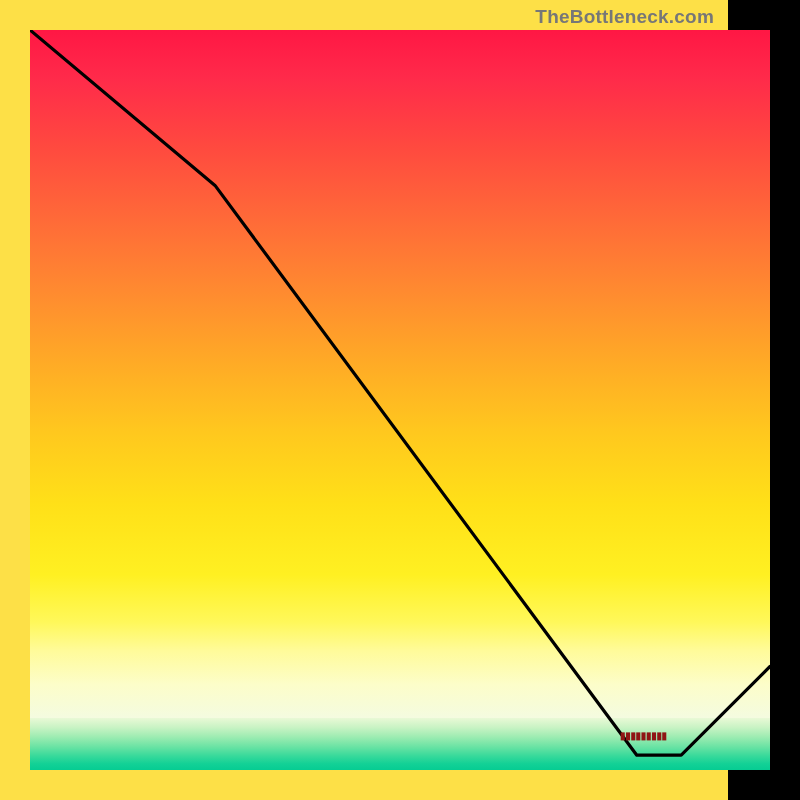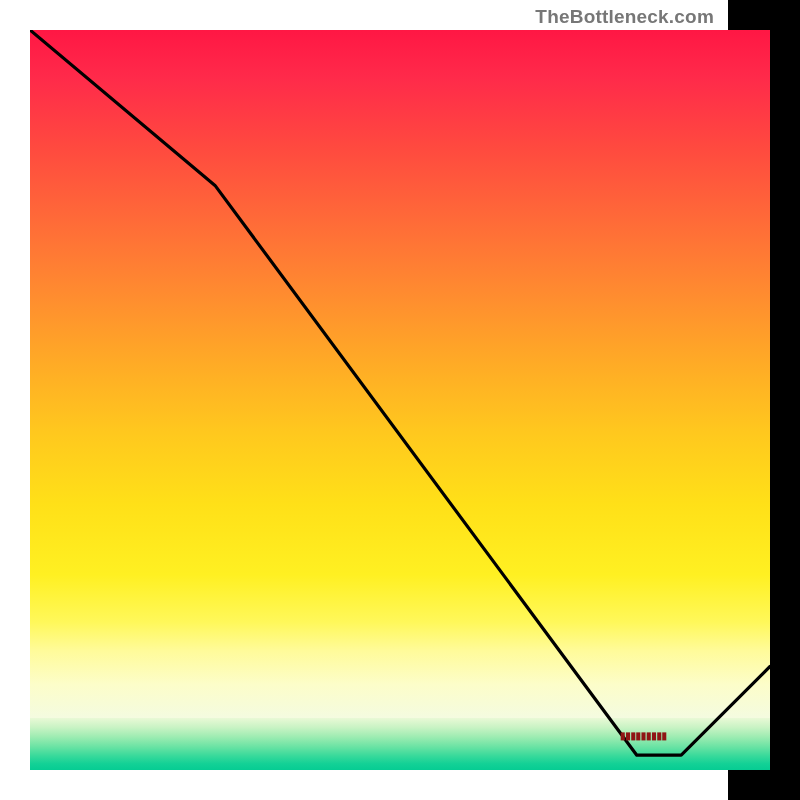--- a/index.html
+++ b/index.html
@@ -8,21 +8,21 @@
     width: 800px;
     height: 800px;
     background: #000;
     overflow: hidden;
     font-family: Arial, Helvetica, sans-serif;
   }
   .frame {
     position: absolute;
     top: 0; left: 0;
     width: 728px; height: 800px;
-    background: #ffffff;
+    background: #fde047;
   }
   .plot-area {
     position: absolute;
     top: 30px;
     left: 30px;
     width: 740px;
     height: 740px;
     overflow: hidden;
   }
   

